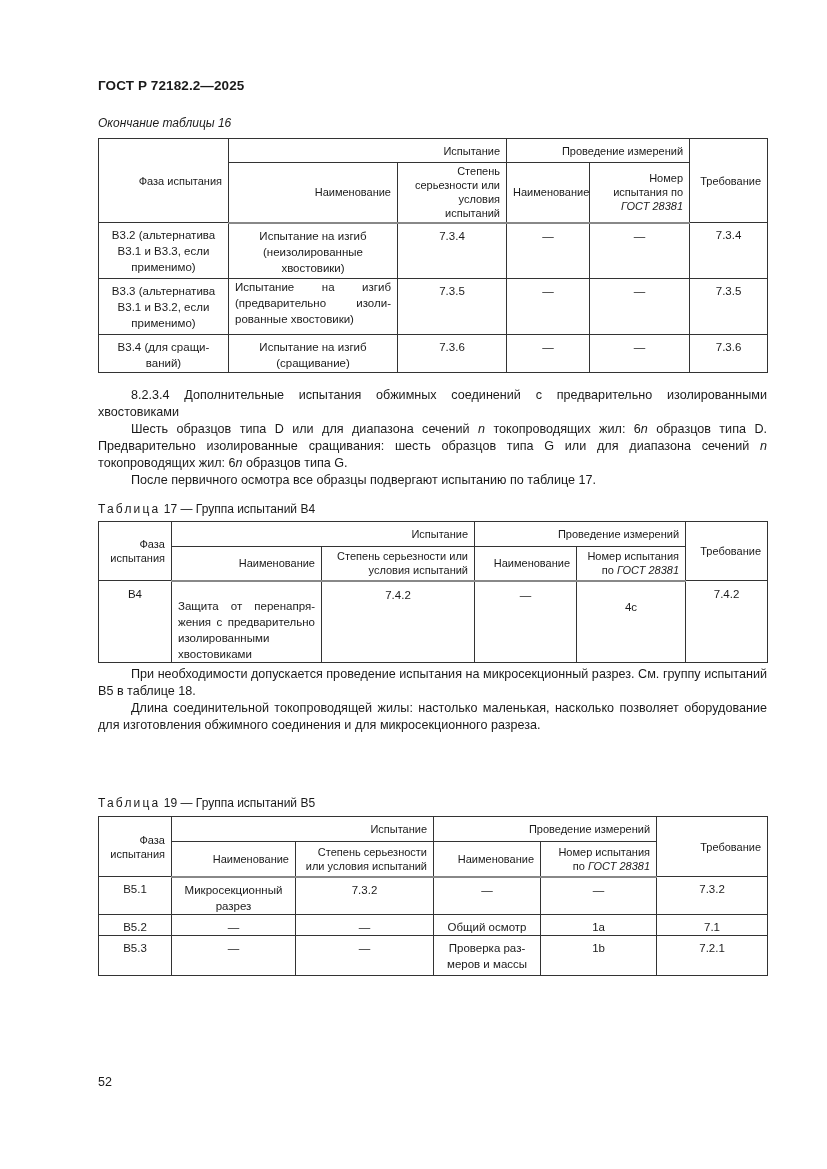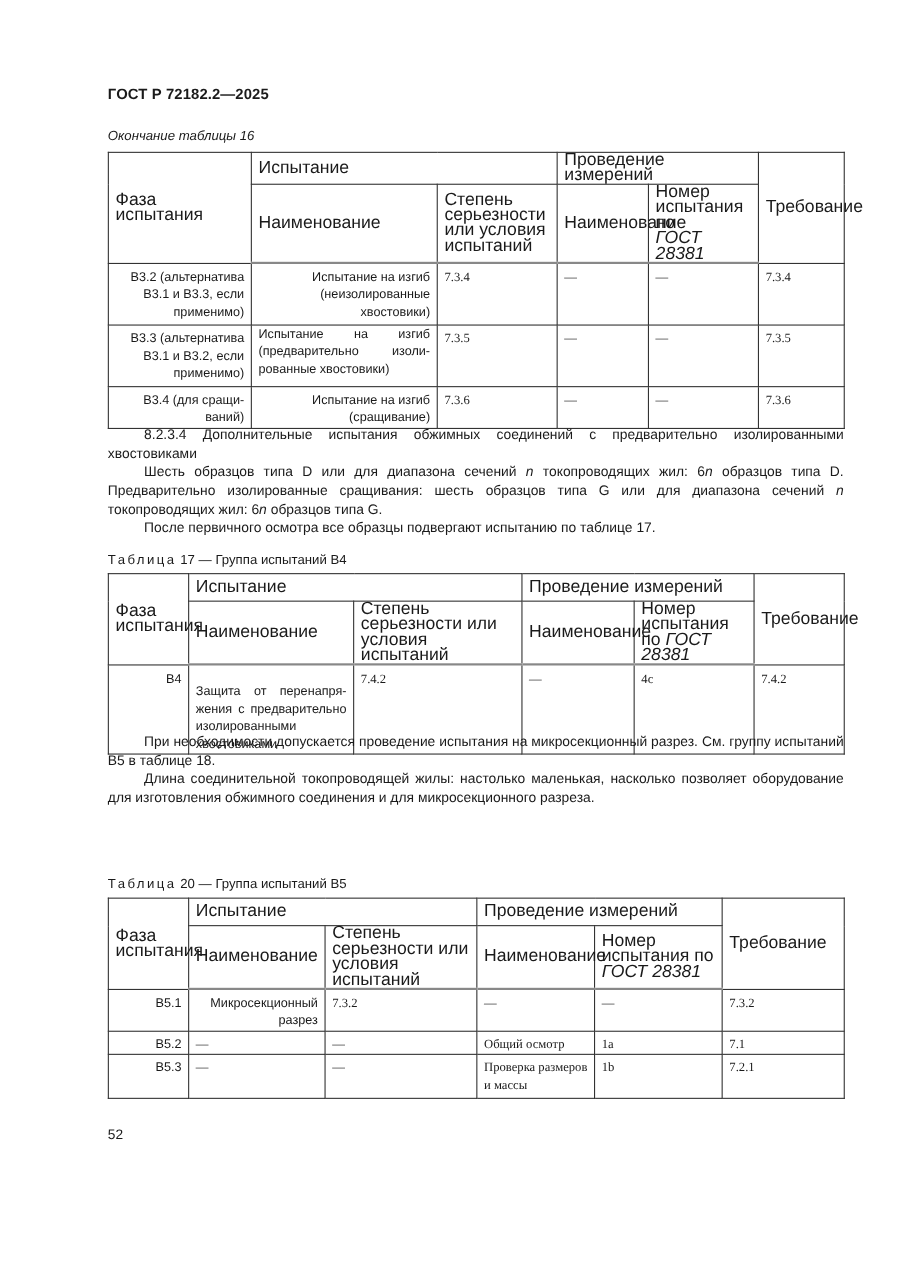--- a/index.html
+++ b/index.html
@@ -5,31 +5,31 @@
   html, body { margin: 0; padding: 0; background: #ffffff; }
   body { width: 827px; height: 1169px; position: relative; overflow: hidden;
          font-family: "Liberation Sans", sans-serif; color: #1a1a1a; }
   .abs { position: absolute; }
   .doc-header { left: 98px; top: 78px; font-size: 13.5px; font-weight: bold; letter-spacing: 0.1px; }
   .caption-it { left: 98px; top: 116px; font-size: 12px; font-style: italic; }
   .caption { font-size: 12px; }
   .caption .spaced { letter-spacing: 2.2px; }
   table.gt { position: absolute; border-collapse: collapse; table-layout: fixed; font-size: 11.5px; line-height: 16px; }
   table.gt td, table.gt th { border: 1px solid #333; padding: 0 6px; vertical-align: top; font-weight: normal; }
-  table.gt th { text-align: left; vertical-align: middle; font-size: 16px; line-height: 14px; }
+  table.gt th { text-align: right; vertical-align: middle; font-size: 11px; line-height: 14px; }
   table.gt thead tr:last-child th { border-bottom: 2px solid #888; }
   table.gt { border: 1.5px solid #333; }
-  td.c { text-align: left; font-family: Liberation Serif, serif; }
-  td.l { text-align: right; }
+  td.c { text-align: center; }
+  td.l { text-align: center; }
   td.j { text-align: justify; text-align-last: left; }
   .it { font-style: italic; }
   .para { position: absolute; left: 98px; width: 669px; font-size: 12.6px; line-height: 17px; text-align: justify; }
   .para p { margin: 0; }
   .para .ind { text-indent: 33px; }
-  .pagenum { left: 98px; top: 1024px; font-size: 12.5px; }
+  .pagenum { left: 98px; top: 1075px; font-size: 12.5px; }
 </style>
 </head>
 <body>
 
 <div class="abs doc-header">ГОСТ Р 72182.2—2025</div>
 
 <div class="abs caption-it">Окончание таблицы 16</div>
 
 <table class="gt" style="left:98px; top:138px; width:669px;">
   <colgroup>
@@ -112,32 +112,32 @@
       <th>Наименование</th>
       <th><span>Номер испытания по </span><span class="it">ГОСТ 28381</span></th>
     </tr>
   </thead>
   <tbody>
     <tr style="height:70px">
       <td class="l" style="padding-top:5px">B4</td>
       <td class="j" style="padding-top:16px">Защита от перенапря­жения с предваритель­но изолированными хвостовиками</td>
       <td class="c" style="padding-top:5px">7.4.2</td>
       <td class="c" style="padding-top:5px">—</td>
-      <td class="c" style="padding-top:5px">4c</td>
+      <td class="c" style="padding-top:17px">4c</td>
       <td class="c" style="padding-top:5px">7.4.2</td>
     </tr>
   </tbody>
 </table>
 
 <div class="para" style="top:666px">
   <p class="ind">При необходимости допускается проведение испытания на микросекционный разрез. См. группу испытаний B5 в таблице 18.</p>
   <p class="ind">Длина соединительной токопроводящей жилы: настолько маленькая, насколько позволяет обо­рудование для изготовления обжимного соединения и для микросекционного разреза.</p>
 </div>
 
-<div class="abs caption" style="left:98px; top:796px;"><span class="spaced">Таблица</span><span> 20 — Группа испытаний B5</span></div>
+<div class="abs caption" style="left:98px; top:796px;"><span class="spaced">Таблица</span><span> 19 — Группа испытаний B5</span></div>
 
 <table class="gt" style="left:98px; top:816px; width:669px;">
   <colgroup>
     <col style="width:73px">
       <col style="width:124px">
       <col style="width:138px">
     <col style="width:107px">
       <col style="width:116px">
       <col style="width:111px">
   </colgroup>

